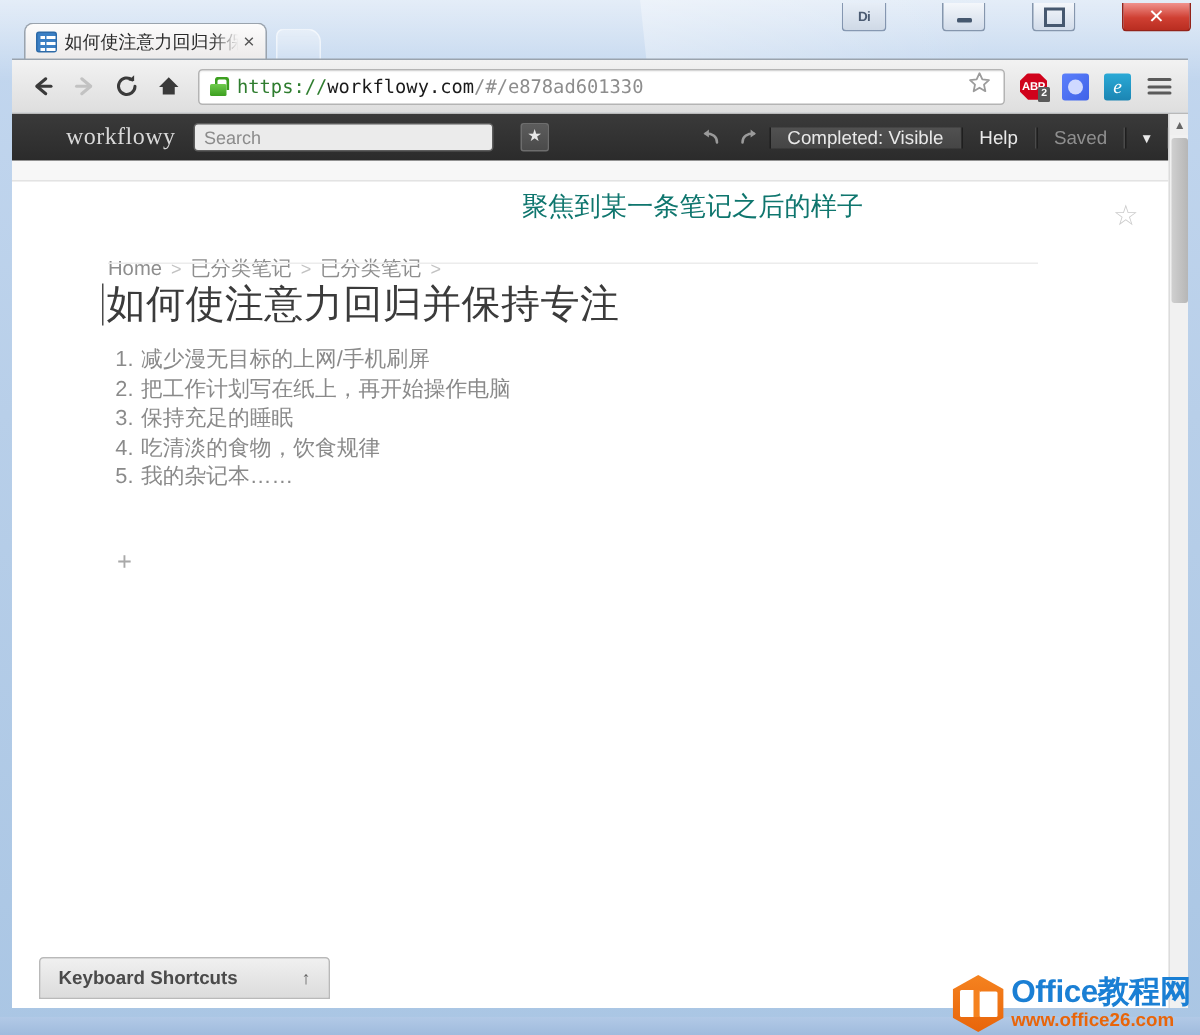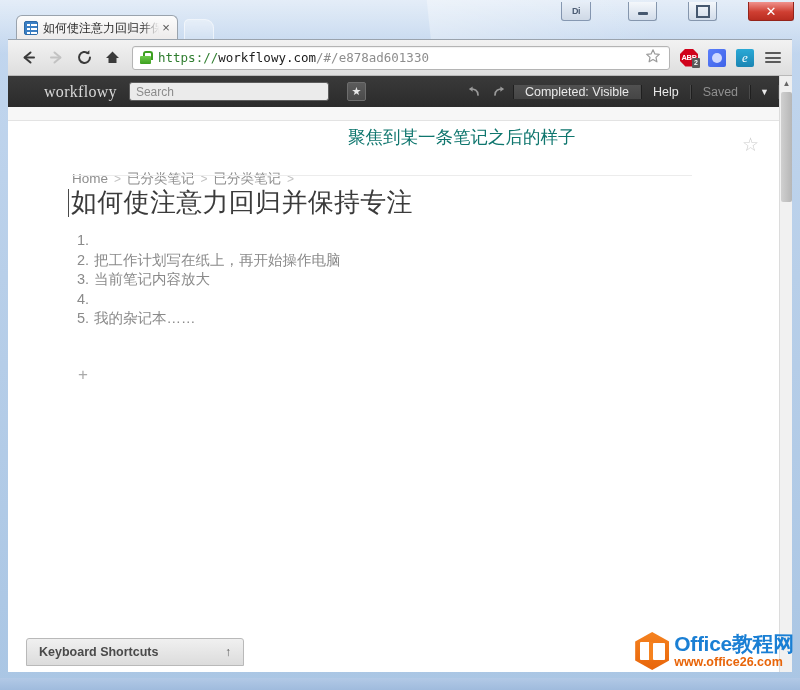--- a/index.html
+++ b/index.html
@@ -327,34 +327,34 @@
   .li .txt { white-space: nowrap; }
 
   #add-row {
     position: absolute; left: 70px; top: 245px;
     font-size: 17px; color: #a9a9a9; cursor: pointer; line-height: 1;
   }
 
   
   #kb-bar {
     position: absolute; left: 18px; bottom: 6px;
-    width: 218px; height: 28px;
+    width: 194px; height: 28px;
     background: linear-gradient(180deg,#f0f0f0,#dcdcdc);
     border: 1px solid #b9b9b9;
     border-radius: 3px 3px 0 0;
     display: flex; align-items: center;
     padding: 0 12px;
     cursor: pointer;
   }
   #kb-label { font-size: 12.5px; color: #4a4a4a; font-weight: bold; flex: 1 1 auto; }
   #kb-arrow { font-size: 12px; color: #5a5a5a; }
 
   
   #watermark {
-    position: absolute; right: 6px; bottom: 20px;
+    position: absolute; right: 6px; bottom: 2px;
     display: flex; align-items: center;
     pointer-events: none;
   }
   #wm-logo {
     width: 34px; height: 38px;
     background: linear-gradient(180deg,#f5821f,#e8650a);
     clip-path: polygon(50% 0, 100% 25%, 100% 75%, 50% 100%, 0 75%, 0 25%);
     display:flex; align-items:center; justify-content:center;
     margin-right: 5px;
   }
@@ -516,31 +516,33 @@
       <div id="crumb-rule"></div>
 
       <div id="title-row">
         <div id="caret-bar"></div>
         <div id="doc-title">如何使注意力回归并保持专注</div>
       </div>
 
       <div id="list">
         <div class="li">
           <span class="num">1.</span>
+          <span class="txt">减少漫无目标的上网/手机刷屏</span>
         </div>
         <div class="li">
           <span class="num">2.</span>
           <span class="txt">把工作计划写在纸上，再开始操作电脑</span>
         </div>
         <div class="li">
           <span class="num">3.</span>
-          <span class="txt">当前笔记内容放大</span>
+          <span class="txt">保持充足的睡眠</span>
         </div>
         <div class="li">
           <span class="num">4.</span>
+          <span class="txt">吃清淡的食物，饮食规律</span>
         </div>
         <div class="li">
           <span class="num">5.</span>
           <span class="txt">我的杂记本……</span>
         </div>
       </div>
 
       <div id="add-row">+</div>
     </div>
 

